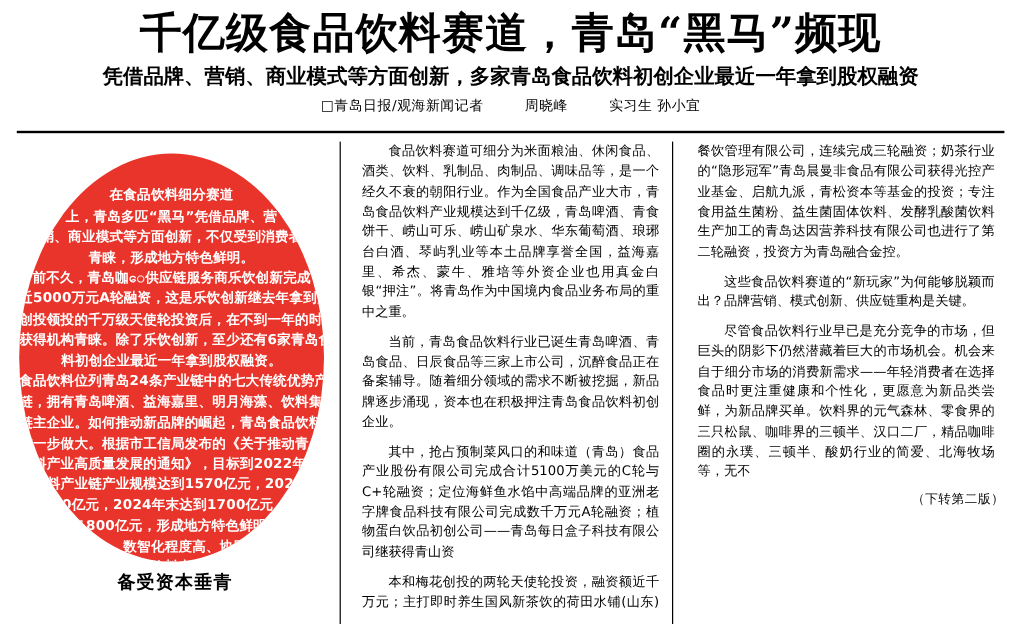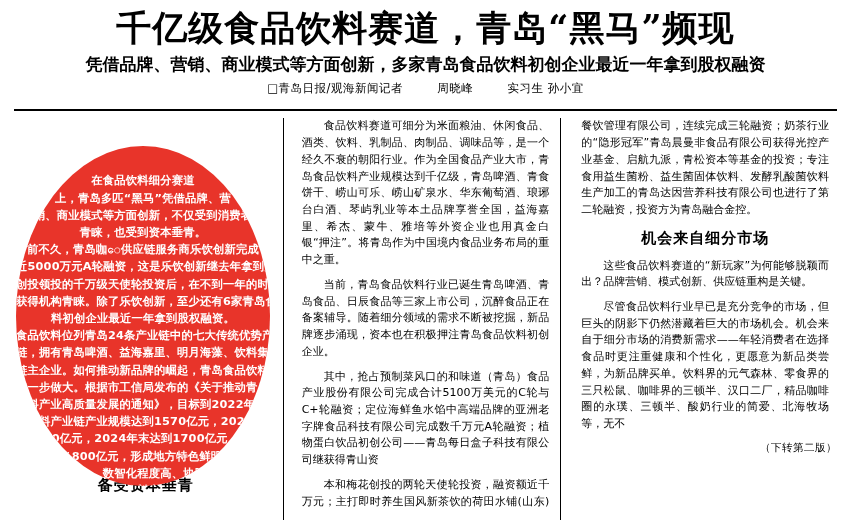--- a/index.html
+++ b/index.html
@@ -96,21 +96,21 @@
   .end-note {
     float: right;
     font-size: 10.5px;
     letter-spacing: 0.5px;
     font-family: Liberation Mono, monospace;
   }
   
   .circle-callout {
     position: absolute;
     left: 2px;
-    top: 28px;
+    top: 10px;
     width: 254px;
     height: 340px;
     background: #e8342a;
     border-radius: 50% / 50%;
     color: #ffffff;
     box-sizing: border-box;
     padding: 22px 18px;
     overflow: hidden;
   }
   .line {
@@ -158,32 +158,31 @@
     <div class="columns">
 
       <div class="col1-spacer"></div>
 
       <h2 class="section-head">备受资本垂青</h2>
       <p class="para">食品饮料赛道可细分为米面粮油、休闲食品、酒类、饮料、乳制品、肉制品、调味品等，是一个经久不衰的朝阳行业。作为全国食品产业大市，青岛食品饮料产业规模达到千亿级，青岛啤酒、青食饼干、崂山可乐、崂山矿泉水、华东葡萄酒、琅琊台白酒、琴屿乳业等本土品牌享誉全国，益海嘉里、希杰、蒙牛、雅培等外资企业也用真金白银“押注”。将青岛作为中国境内食品业务布局的重中之重。</p>
       <p class="para">当前，青岛食品饮料行业已诞生青岛啤酒、青岛食品、日辰食品等三家上市公司，沉醉食品正在备案辅导。随着细分领域的需求不断被挖掘，新品牌逐步涌现，资本也在积极押注青岛食品饮料初创企业。</p>
       <p class="para">其中，抢占预制菜风口的和味道（青岛）食品产业股份有限公司完成合计5100万美元的C轮与C+轮融资；定位海鲜鱼水馅中高端品牌的亚洲老字牌食品科技有限公司完成数千万元A轮融资；植物蛋白饮品初创公司——青岛每日盒子科技有限公司继获得青山资</p>
 
       <p class="para">本和梅花创投的两轮天使轮投资，融资额近千万元；主打即时养生国风新茶饮的荷田水铺(山东)餐饮管理有限公司，连续完成三轮融资；奶茶行业的“隐形冠军”青岛晨曼非食品有限公司获得光控产业基金、启航九派，青松资本等基金的投资；专注食用益生菌粉、益生菌固体饮料、发酵乳酸菌饮料生产加工的青岛达因营养科技有限公司也进行了第二轮融资，投资方为青岛融合金控。</p>
-      <h2 class="section-head">机会来自细分市场</h2>
       <p class="para">这些食品饮料赛道的“新玩家”为何能够脱颖而出？品牌营销、模式创新、供应链重构是关键。</p>
       <p class="para">尽管食品饮料行业早已是充分竞争的市场，但巨头的阴影下仍然潜藏着巨大的市场机会。机会来自于细分市场的消费新需求——年轻消费者在选择食品时更注重健康和个性化，更愿意为新品类尝鲜，为新品牌买单。饮料界的元气森林、零食界的三只松鼠、咖啡界的三顿半、汉口二厂，精品咖啡圈的永璞、三顿半、酸奶行业的简爱、北海牧场等，无不</p>
       <div class="end-note">（下转第二版）</div>
     </div>
 
     <div class="circle-callout">
       <div class="circle-lines">
         <span class="line">在食品饮料细分赛道</span>
         <span class="line">上，青岛多匹“黑马”凭借品牌、营</span>
         <span class="line">销、商业模式等方面创新，不仅受到消费者</span>
-        <span class="line">青睐，也受到资本垂青。</span>
+        <span class="line">青睐，形成地方特色鲜明。</span>
         <span class="line">前不久，青岛咖ေ供应链服务商乐饮创新完成</span>
         <span class="line">近5000万元A轮融资，这是乐饮创新继去年拿到宽窄</span>
         <span class="line">创投领投的千万级天使轮投资后，在不到一年的时间内再</span>
         <span class="line">获得机构青睐。除了乐饮创新，至少还有6家青岛食品饮</span>
         <span class="line">料初创企业最近一年拿到股权融资。</span>
         <span class="line">食品饮料位列青岛24条产业链中的七大传统优势产业</span>
         <span class="line">链，拥有青岛啤酒、益海嘉里、明月海藻、饮料集团等产业链</span>
         <span class="line">链主企业。如何推动新品牌的崛起，青岛食品饮料的产业版图将</span>
         <span class="line">进一步做大。根据市工信局发布的《关于推动青岛市食品</span>
         <span class="line">饮料产业高质量发展的通知》，目标到2022年末，全市食</span>

